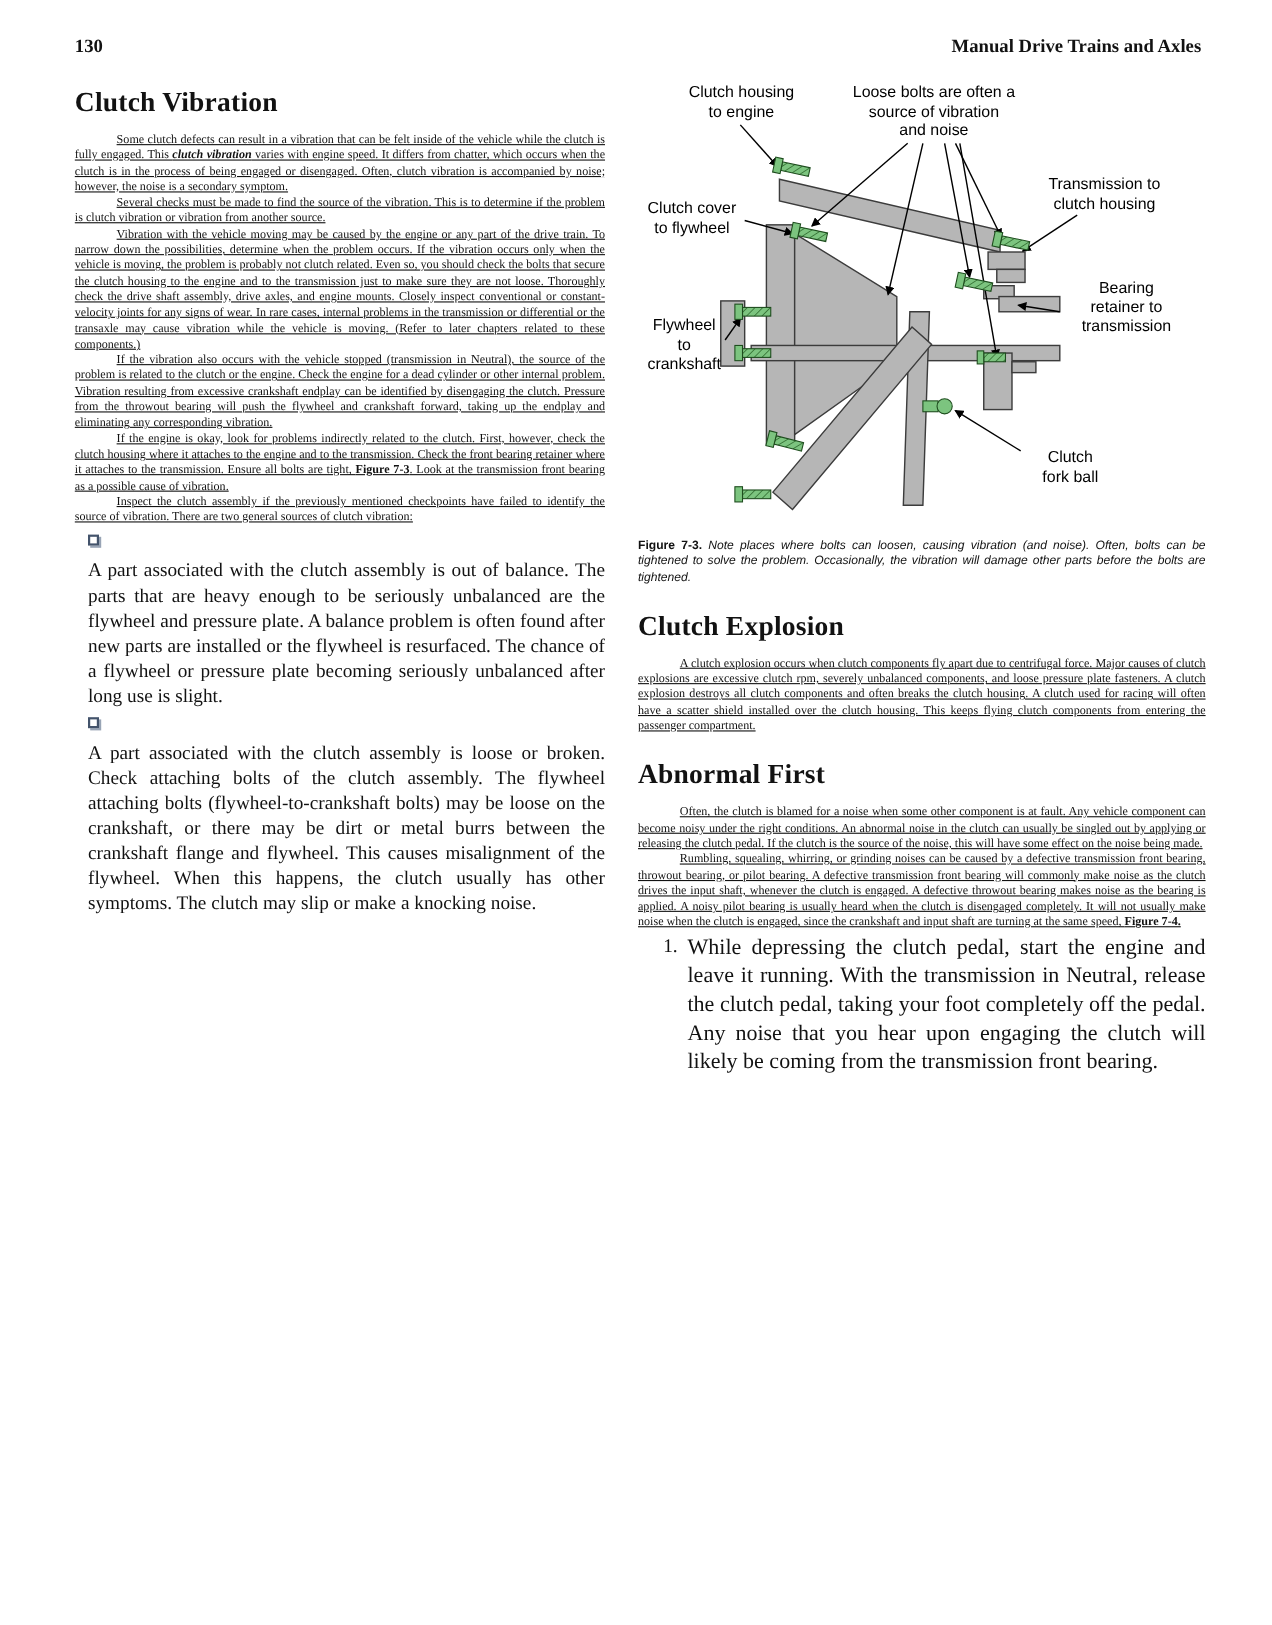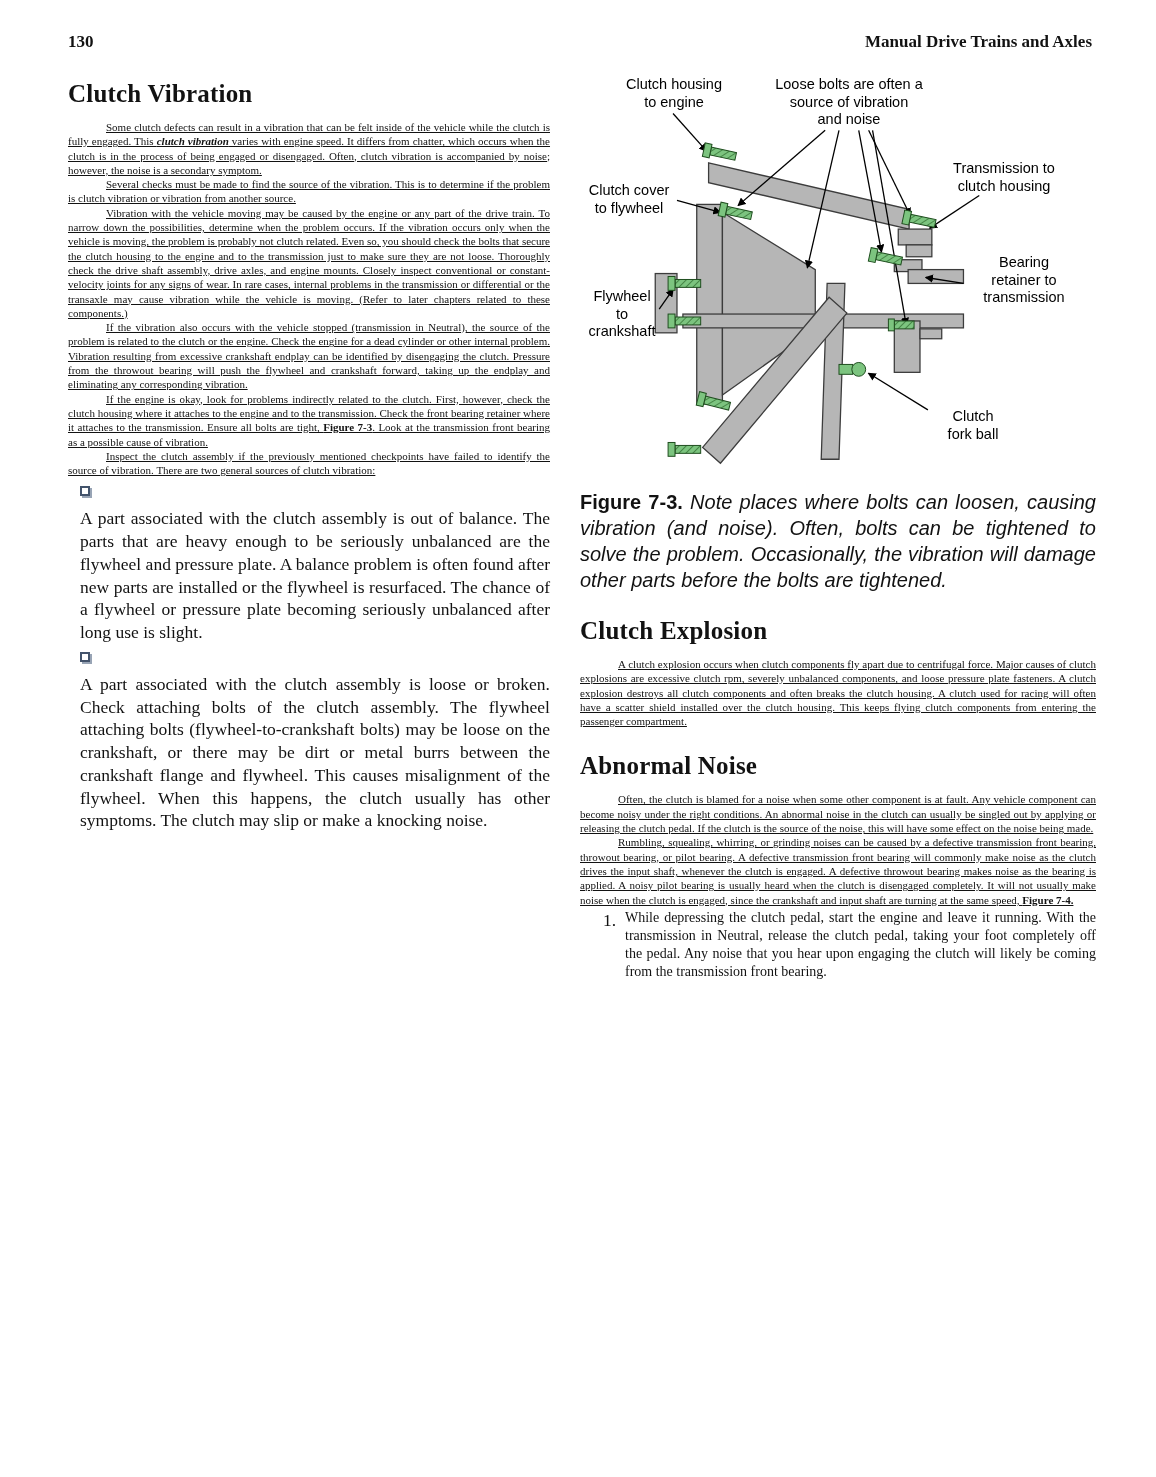--- a/index.html
+++ b/index.html
@@ -44,35 +44,35 @@
     border:2px solid #43536b;
     box-shadow:2px 2px 0 #98a4b5;
     background:#ffffff;
   }
   .bullet-text { font-size:17.5px; line-height:1.3; text-align:justify; }
 
   
   .numlist { list-style:none; margin-top:2px; }
   .num-item { display:flex; gap:9px; margin-left:16px; }
   .num { flex:none; width:20px; text-align:right; font-size:17.5px; line-height:1.3; }
-  .num-text { font-size:14px; line-height:1.3; text-align:justify; }
+  .num-text { font-size:20px; line-height:1.3; text-align:justify; }
 
   
   .fig { margin-bottom:6px; }
   .fig-canvas { position:relative; width:516px; height:407px; }
   .fig-canvas svg { position:absolute; left:0; top:0; }
   .fig-label {
     position:absolute;
     font-family:"Liberation Sans", sans-serif;
     font-size:14.5px; line-height:1.22; text-align:center;
     white-space:pre-line; color:#000000;
   }
   .fig-caption {
     font-family:"Liberation Sans", sans-serif;
-    font-size:20px; line-height:1.3; text-align:justify;
+    font-size:11px; line-height:1.3; text-align:justify;
     margin-top:8px;
   }
   .fig-caption strong { font-weight:bold; font-style:normal; }
   .fig-caption em { font-style:italic; }
 
   
   .part { fill:var(--part-gray,#b6b6b6); stroke:#3c3c3c; stroke-width:1.3; }
   .green-part { fill:var(--bolt-green,#7cc47f); stroke:#1e4d1e; stroke-width:1; }
   .bolt-body { fill:url(#hatchPat); stroke:#1e4d1e; stroke-width:1; }
   .bolt-head { fill:var(--bolt-green,#7cc47f); stroke:#1e4d1e; stroke-width:1; }
@@ -229,21 +229,21 @@
         </div>
 
         <figcaption class="fig-caption">
           <strong>Figure 7-3.</strong><em> Note places where bolts can loosen, causing vibration (and noise). Often, bolts can be tightened to solve the problem. Occasionally, the vibration will damage other parts before the bolts are tightened.</em>
         </figcaption>
       </figure>
 
       <h1 class="section-title">Clutch Explosion</h1>
       <p class="para">A clutch explosion occurs when clutch components fly apart due to centrifugal force. Major causes of clutch explosions are excessive clutch rpm, severely unbalanced components, and loose pressure plate fasteners. A clutch explosion destroys all clutch components and often breaks the clutch housing. A clutch used for racing will often have a scatter shield installed over the clutch housing. This keeps flying clutch components from entering the passenger compartment.</p>
 
-      <h1 class="section-title">Abnormal Noise</h1>
+      <h1 class="section-title">Abnormal First</h1>
       <p class="para">Often, the clutch is blamed for a noise when some other component is at fault. Any vehicle component can become noisy under the right conditions. An abnormal noise in the clutch can usually be singled out by applying or releasing the clutch pedal. If the clutch is the source of the noise, this will have some effect on the noise being made.</p>
       <p class="para"><span>Rumbling, squealing, whirring, or grinding noises can be caused by a defective transmission front bearing, throwout bearing, or pilot bearing. A defective transmission front bearing will commonly make noise as the clutch drives the input shaft, whenever the clutch is engaged. A defective throwout bearing makes noise as the bearing is applied. A noisy pilot bearing is usually heard when the clutch is disengaged completely. It will not usually make noise when the clutch is engaged, since the crankshaft and input shaft are turning at the same speed, </span><strong class="fig-ref">Figure 7-4.</strong></p>
 
       <ol class="numlist">
         <li class="num-item">
           <span class="num">1.</span>
           <span class="num-text">While depressing the clutch pedal, start the engine and leave it running. With the transmission in Neutral, release the clutch pedal, taking your foot completely off the pedal. Any noise that you hear upon engaging the clutch will likely be coming from the transmission front bearing.</span>
         </li>
       </ol>
     </div>

